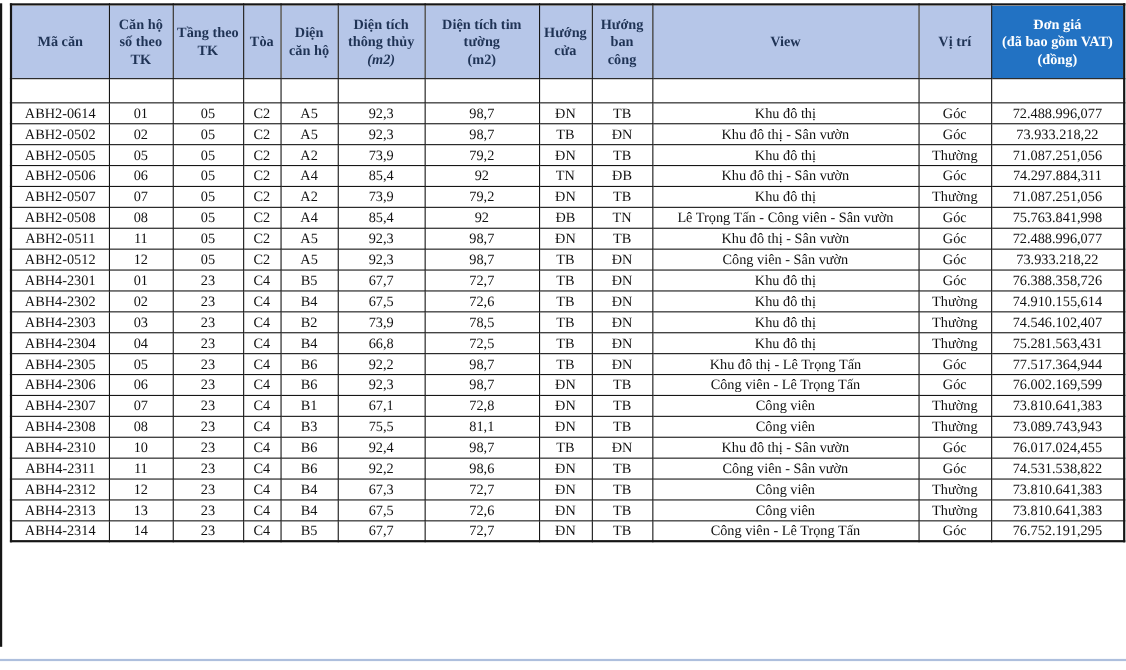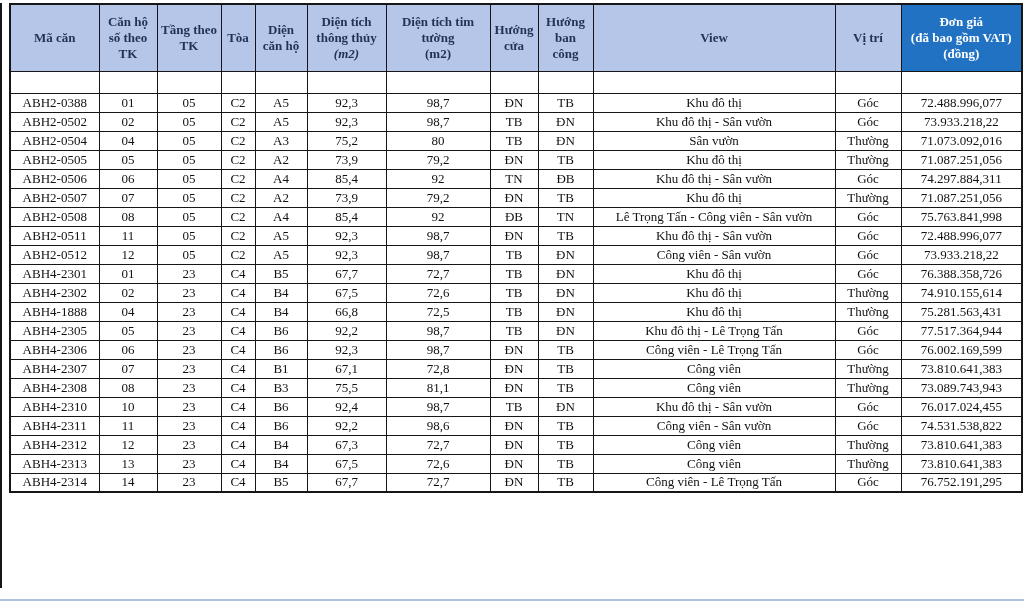--- a/index.html
+++ b/index.html
@@ -122,21 +122,21 @@
           <td></td>
           <td></td>
           <td></td>
           <td></td>
           <td></td>
           <td></td>
           <td></td>
           <td></td>
         </tr>
     <tr class="data-row">
-          <td>ABH2-0388</td>
+          <td>ABH2-0614</td>
           <td>01</td>
           <td>05</td>
           <td>C2</td>
           <td>A5</td>
           <td>92,3</td>
           <td>98,7</td>
           <td>ĐN</td>
           <td>TB</td>
           <td>Khu đô thị</td>
           <td>Góc</td>
@@ -148,34 +148,20 @@
           <td>05</td>
           <td>C2</td>
           <td>A5</td>
           <td>92,3</td>
           <td>98,7</td>
           <td>TB</td>
           <td>ĐN</td>
           <td>Khu đô thị - Sân vườn</td>
           <td>Góc</td>
           <td>73.933.218,22</td>
-        </tr>
-        <tr class="data-row">
-          <td>ABH2-0504</td>
-          <td>04</td>
-          <td>05</td>
-          <td>C2</td>
-          <td>A3</td>
-          <td>75,2</td>
-          <td>80</td>
-          <td>TB</td>
-          <td>ĐN</td>
-          <td>Sân vườn</td>
-          <td>Thường</td>
-          <td>71.073.092,016</td>
         </tr>
         <tr class="data-row">
           <td>ABH2-0505</td>
           <td>05</td>
           <td>05</td>
           <td>C2</td>
           <td>A2</td>
           <td>73,9</td>
           <td>79,2</td>
           <td>ĐN</td>
@@ -276,21 +262,35 @@
           <td>B4</td>
           <td>67,5</td>
           <td>72,6</td>
           <td>TB</td>
           <td>ĐN</td>
           <td>Khu đô thị</td>
           <td>Thường</td>
           <td>74.910.155,614</td>
         </tr>
         <tr class="data-row">
-          <td>ABH4-1888</td>
+          <td>ABH4-2303</td>
+          <td>03</td>
+          <td>23</td>
+          <td>C4</td>
+          <td>B2</td>
+          <td>73,9</td>
+          <td>78,5</td>
+          <td>TB</td>
+          <td>ĐN</td>
+          <td>Khu đô thị</td>
+          <td>Thường</td>
+          <td>74.546.102,407</td>
+        </tr>
+        <tr class="data-row">
+          <td>ABH4-2304</td>
           <td>04</td>
           <td>23</td>
           <td>C4</td>
           <td>B4</td>
           <td>66,8</td>
           <td>72,5</td>
           <td>TB</td>
           <td>ĐN</td>
           <td>Khu đô thị</td>
           <td>Thường</td>

